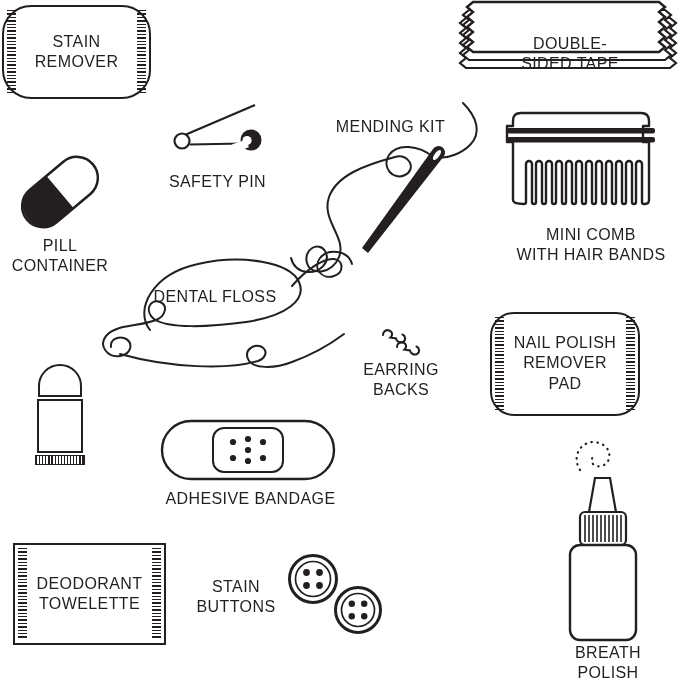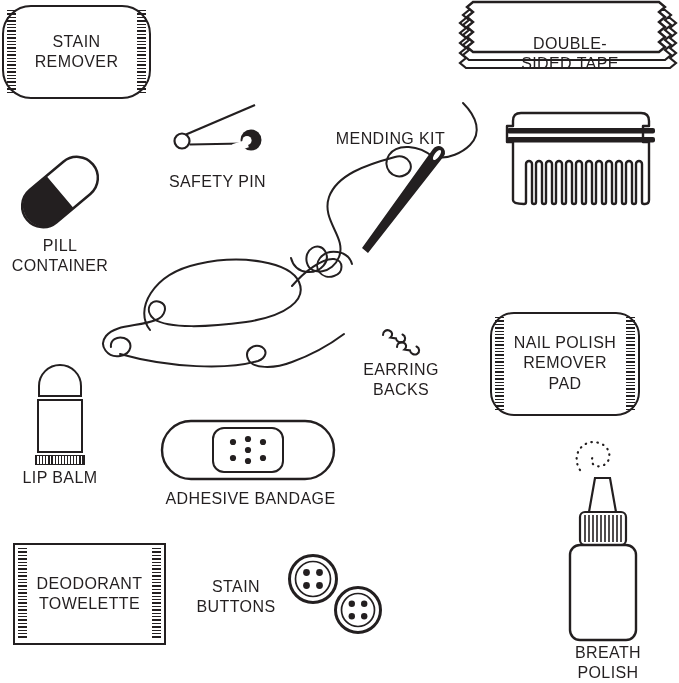--- a/index.html
+++ b/index.html
@@ -72,60 +72,63 @@
       <line class="stroke" stroke-width="2.2" x1="24.5" y1="44.5" x2="78" y2="43.5"></line>
       <g>
         <circle class="fillink" cx="86" cy="40" r="10.5"></circle>
         <circle cx="82" cy="40.5" r="4.6" fill="#fff"></circle>
         <rect x="68" y="42" width="15" height="8" fill="#fff" transform="rotate(-18 75 46)"></rect>
       </g>
     </svg>
   </div>
   <div class="label" style="left:150px; top:172px; width:135px;">SAFETY PIN</div>
 
-  <div class="label" style="left:318px; top:117px; width:145px;margin-top:12px;">MENDING KIT</div>
+  <div class="label" style="left:318px; top:117px; width:145px;">MENDING KIT</div>
   <div class="abs" style="left:285px; top:95px; width:200px; height:195px;">
     <svg width="200" height="195" viewBox="0 0 200 195">
       <path class="stroke" stroke-width="2" stroke-linecap="round" d="M178,8 C192,22 197,38 185,50 C177,58 163,64 153,62"></path>
       <path class="stroke" stroke-width="2" stroke-linecap="round" d="M148,62 C134,50 112,48 104,60 C96,72 108,86 120,80 C132,74 124,58 110,62 C80,70 52,80 44,102 C36,126 62,142 54,162 C48,178 26,182 22,168 C18,154 34,146 40,156 C46,166 36,178 22,177 C14,176 8,171 6,163"></path>
       <path class="fillink" d="M77,153 L148,54 A6.5,6.5 0 0 1 159,61 L83,158 Z"></path>
       <ellipse cx="152" cy="60" rx="2.4" ry="6" fill="#fff" transform="rotate(37 152 60)"></ellipse>
     </svg>
   </div>
 
   <div class="abs" style="left:503px; top:112px; width:156px; height:104px;">
     <svg width="156" height="104" viewBox="0 0 156 104">
       <path class="white" stroke-width="2.4" stroke-linejoin="round" d="
         M18,1 H138 Q146,1 146,9 V14 H140 V30 H146 V88 Q146,92 142,92
         L141,92
         A2,2 0 0 1 139,90 V52 A3,3 0 1 0 133,52 V90 A2,2 0 0 1 129,90 V52 A3,3 0 1 0 123,52 V90 A2,2 0 0 1 119,90 V52 A3,3 0 1 0 113,52 V90 A2,2 0 0 1 109,90 V52 A3,3 0 1 0 103,52 V90 A2,2 0 0 1 99,90 V52 A3,3 0 1 0 93,52 V90 A2,2 0 0 1 89,90 V52 A3,3 0 1 0 83,52 V90 A2,2 0 0 1 79,90 V52 A3,3 0 1 0 73,52 V90 A2,2 0 0 1 69,90 V52 A3,3 0 1 0 63,52 V90 A2,2 0 0 1 59,90 V52 A3,3 0 1 0 53,52 V90 A2,2 0 0 1 49,90 V52 A3,3 0 1 0 43,52 V90 A2,2 0 0 1 39,90 V52 A3,3 0 1 0 33,52 V90 A2,2 0 0 1 29,90 V52 A3,3 0 1 0 23,52 V90 A2,2 0 0 1 21,92
         Q10,92 10,88 V30 H4 V14 H10 V9 Q10,1 18,1 Z"></path>
       <rect class="fillink" x="4" y="16" width="148" height="5.5" rx="2"></rect>
       <rect class="fillink" x="4" y="25" width="148" height="5.5" rx="2"></rect>
     </svg>
   </div>
+  <div class="label" style="left:502px; top:225px; width:178px;">MINI COMB
+WITH HAIR BANDS</div>
 
   <div class="abs" style="left:8px; top:142px; width:105px; height:100px;">
     <svg width="105" height="100" viewBox="0 0 105 100">
       <g transform="rotate(-40 52 50)">
         <path class="fillink" d="M52,29 H31 A21,21 0 0 0 31,71 H52 Z"></path>
         <rect class="stroke" stroke-width="2.5" x="9" y="29" width="86" height="42" rx="21"></rect>
       </g>
     </svg>
   </div>
   <div class="label" style="left:0px; top:236px; width:120px;">PILL
 CONTAINER</div>
 
   <div class="abs" style="left:90px; top:248px; width:270px; height:135px;">
     <svg width="270" height="135" viewBox="0 0 270 135">
       <path class="stroke" stroke-width="2" stroke-linecap="round" d="M262,16 C258,2 238,0 230,10 C222,20 232,32 244,28 C254,25 254,12 244,11 C232,10 214,24 202,38"></path>
       <path class="stroke" stroke-width="2" stroke-linecap="round" d="M60,82 C44,62 62,26 108,16 C152,6 200,14 209,34 C217,52 196,68 156,74 C120,79 78,81 64,71 C54,63 60,50 70,54 C78,57 76,68 66,72 C48,79 26,76 16,88 C8,98 18,110 30,108 C42,106 44,94 34,90 C27,88 20,92 21,99"></path>
       <path class="stroke" stroke-width="2" stroke-linecap="round" d="M30,106 C80,120 138,122 168,113 C176,110 178,103 172,99 C164,95 154,102 158,111 C162,121 184,121 202,114 C224,106 242,95 254,86"></path>
     </svg>
   </div>
+  <div class="label" style="left:140px; top:287px; width:150px;">DENTAL FLOSS</div>
 
   <div class="abs" style="left:380px; top:326px; width:46px; height:34px;">
     <svg width="46" height="34" viewBox="0 0 46 34">
       <g class="stroke" stroke-width="2.1" stroke-linecap="round">
         <path d="M3,9 A4.6,4.2 -15 1 1 10.5,11.5 L16,12.5 A4.6,4.2 15 1 0 22.5,8.5"></path>
         <path d="M17,21 A4.6,4.2 -15 1 1 24.5,23.5 L30,24.5 A4.6,4.2 15 1 0 36.5,20.5"></path>
       </g>
     </svg>
   </div>
   <div class="label" style="left:352px; top:360px; width:98px;">EARRING
@@ -137,21 +140,20 @@
     <div class="label">NAIL POLISH
 REMOVER
 PAD</div>
   </div>
 
   <div class="abs" style="left:30px; top:360px; width:70px; height:115px;">
     <div class="lb-cap" style="left:8px;  top:4px;  width:44px; height:33px;"></div>
     <div class="lb-body" style="left:7px;  top:39px; width:46px; height:54px;"></div>
     <div class="lb-base" style="left:5px;  top:95px; width:50px; height:10px;"></div>
   </div>
-  <div class="label" style="left:5px; top:468px; width:110px;">LIP BALM</div>
 
   <div class="abs" style="left:160px; top:418px; width:180px; height:66px;">
     <svg width="180" height="66" viewBox="0 0 180 66">
       <rect class="white" stroke-width="2.4" x="2" y="3" width="172" height="58" rx="29"></rect>
       <rect class="white" stroke-width="2" x="53" y="10" width="70" height="44" rx="11"></rect>
       <g class="fillink">
         <circle cx="73" cy="24" r="3.1"></circle>
           <circle cx="88" cy="21" r="3.1"></circle>
           <circle cx="103" cy="24" r="3.1"></circle>
         <circle cx="88" cy="32" r="3.1"></circle>

